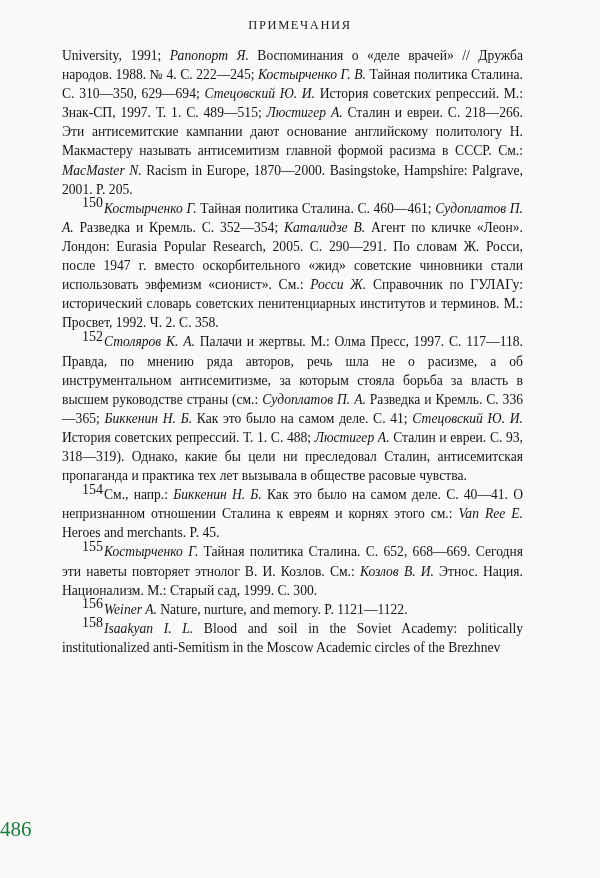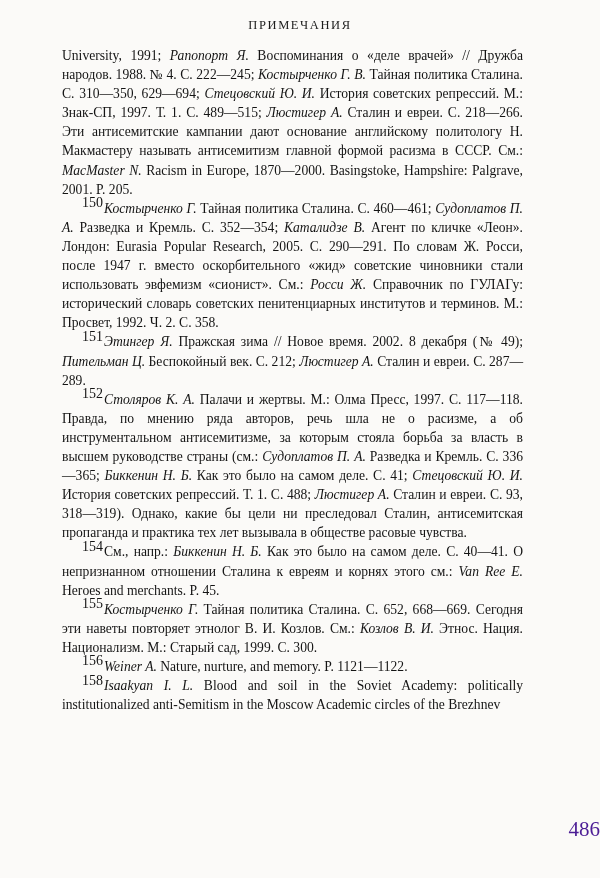--- a/index.html
+++ b/index.html
@@ -61,37 +61,36 @@
     padding-right: 1px;
   }
   i, .it {
     font-style: italic;
   }
   .folio {
     position: absolute;
     left: 0;
     bottom: 36px;
     width: 600px;
-    text-align: right;
+    text-align: left;
     font-size: 21px;
     font-family: "Liberation Serif", serif;
-    color: #4c1d95;
+    color: #15803d;
   }
 </style>
 </head>
 <body>
 
 <div class="page">
 
   <div class="page-header">ПРИМЕЧАНИЯ</div>
 
   <div class="content">
       <p class="para"><span>University, 1991; </span><i>Рапопорт Я.</i><span> Воспоминания о «деле врачей» // Дружба народов. 1988. № 4. С. 222—245; </span><i>Костырченко Г. В.</i><span> Тайная политика Сталина. С. 310—350, 629—694; </span><i>Стецовский Ю. И.</i><span> История советских репрессий. М.: Знак-СП, 1997. Т. 1. С. 489—515; </span><i>Люстигер А.</i><span> Сталин и евреи. С. 218—266. Эти антисемитские кампании дают основание английскому политологу Н. Макмастеру называть антисемитизм главной формой расизма в СССР. См.: </span><i>MacMaster N.</i><span> Racism in Europe, 1870—2000. Basingstoke, Hampshire: Palgrave, 2001. P. 205.</span></p>
       <p class="para indent"><span class="note-num">150</span><i>Костырченко Г.</i><span> Тайная политика Сталина. С. 460—461; </span><i>Судоплатов П. А.</i><span> Разведка и Кремль. С. 352—354; </span><i>Каталидзе В.</i><span> Агент по кличке «Леон». Лондон: Eurasia Popular Research, 2005. С. 290—291. По словам Ж. Росси, после 1947 г. вместо оскорбительного «жид» советские чиновники стали использовать эвфемизм «сионист». См.: </span><i>Росси Ж.</i><span> Справочник по ГУЛАГу: исторический словарь советских пенитенциарных институтов и терминов. М.: Просвет, 1992. Ч. 2. С. 358.</span></p>
-      <p class="para indent"><span class="note-num">151</span><i>Этингер Я.</i><span> Пражская зима // Новое время. 2002. 8 декабря (№ 49); </span><i>Пительман Ц.</i><span> Беспокойный век. С. 212; </span><i>Люстигер А.</i><span> Сталин и евреи. С. 287—289.</span></p>
       <p class="para indent"><span class="note-num">152</span><i>Столяров К. А.</i><span> Палачи и жертвы. М.: Олма Пресс, 1997. С. 117—118. Правда, по мнению ряда авторов, речь шла не о расизме, а об инструментальном антисемитизме, за которым стояла борьба за власть в высшем руководстве страны (см.: </span><i>Судоплатов П. А.</i><span> Разведка и Кремль. С. 336—365; </span><i>Биккенин Н. Б.</i><span> Как это было на самом деле. С. 41; </span><i>Стецовский Ю. И.</i><span> История советских репрессий. Т. 1. С. 488; </span><i>Люстигер А.</i><span> Сталин и евреи. С. 93, 318—319). Однако, какие бы цели ни преследовал Сталин, антисемитская пропаганда и практика тех лет вызывала в обществе расовые чувства.</span></p>
       <p class="para indent"><span class="note-num">154</span><span>См., напр.: </span><i>Биккенин Н. Б.</i><span> Как это было на самом деле. С. 40—41. О непризнанном отношении Сталина к евреям и корнях этого см.: </span><i>Van Ree E.</i><span> Heroes and merchants. P. 45.</span></p>
       <p class="para indent"><span class="note-num">155</span><i>Костырченко Г.</i><span> Тайная политика Сталина. С. 652, 668—669. Сегодня эти наветы повторяет этнолог В. И. Козлов. См.: </span><i>Козлов В. И.</i><span> Этнос. Нация. Национализм. М.: Старый сад, 1999. С. 300.</span></p>
       <p class="para indent"><span class="note-num">156</span><i>Weiner A.</i><span> Nature, nurture, and memory. P. 1121—1122.</span></p>
       <p class="para indent"><span class="note-num">158</span><i>Isaakyan I. L.</i><span> Blood and soil in the Soviet Academy: politically institutionalized anti-Semitism in the Moscow Academic circles of the Brezhnev</span></p>
     </div>
 
   <div class="folio">486</div>
 
 </div>

